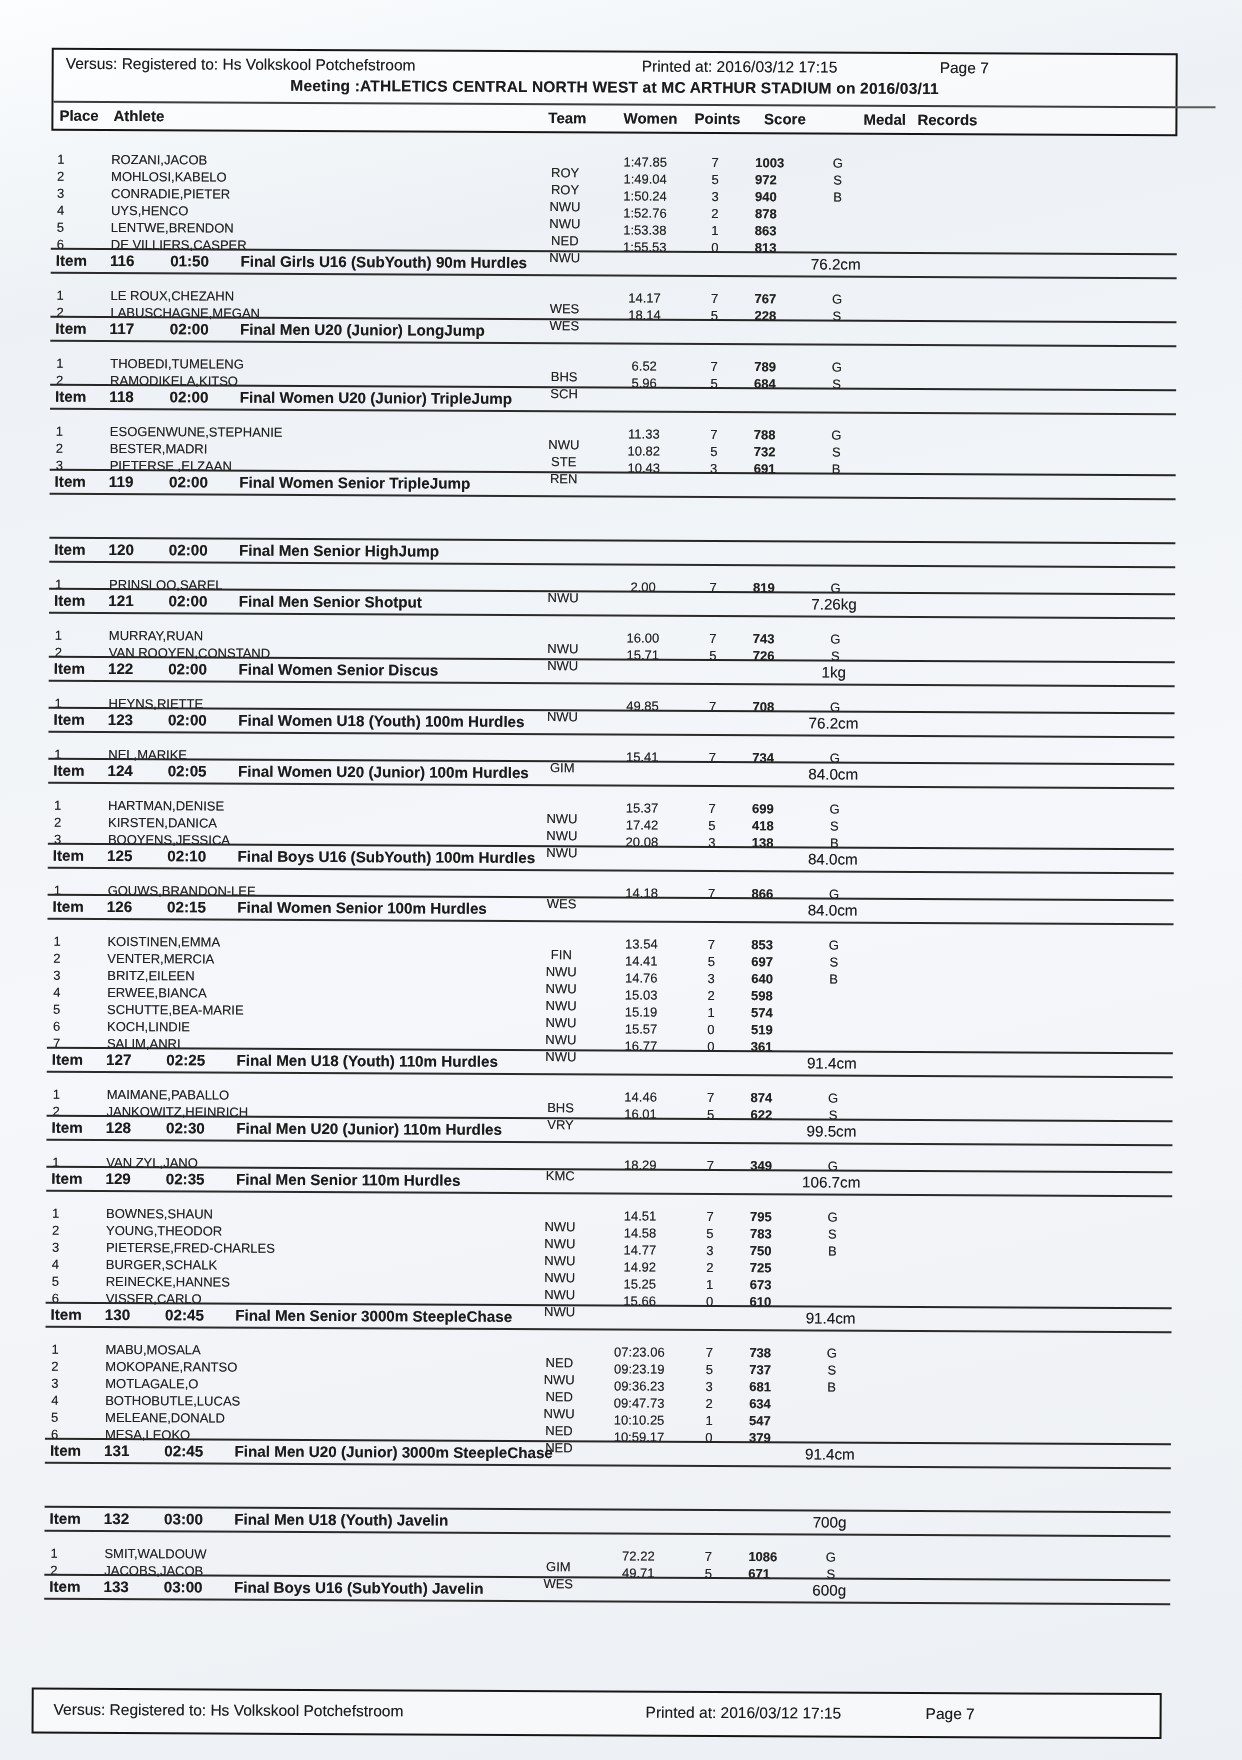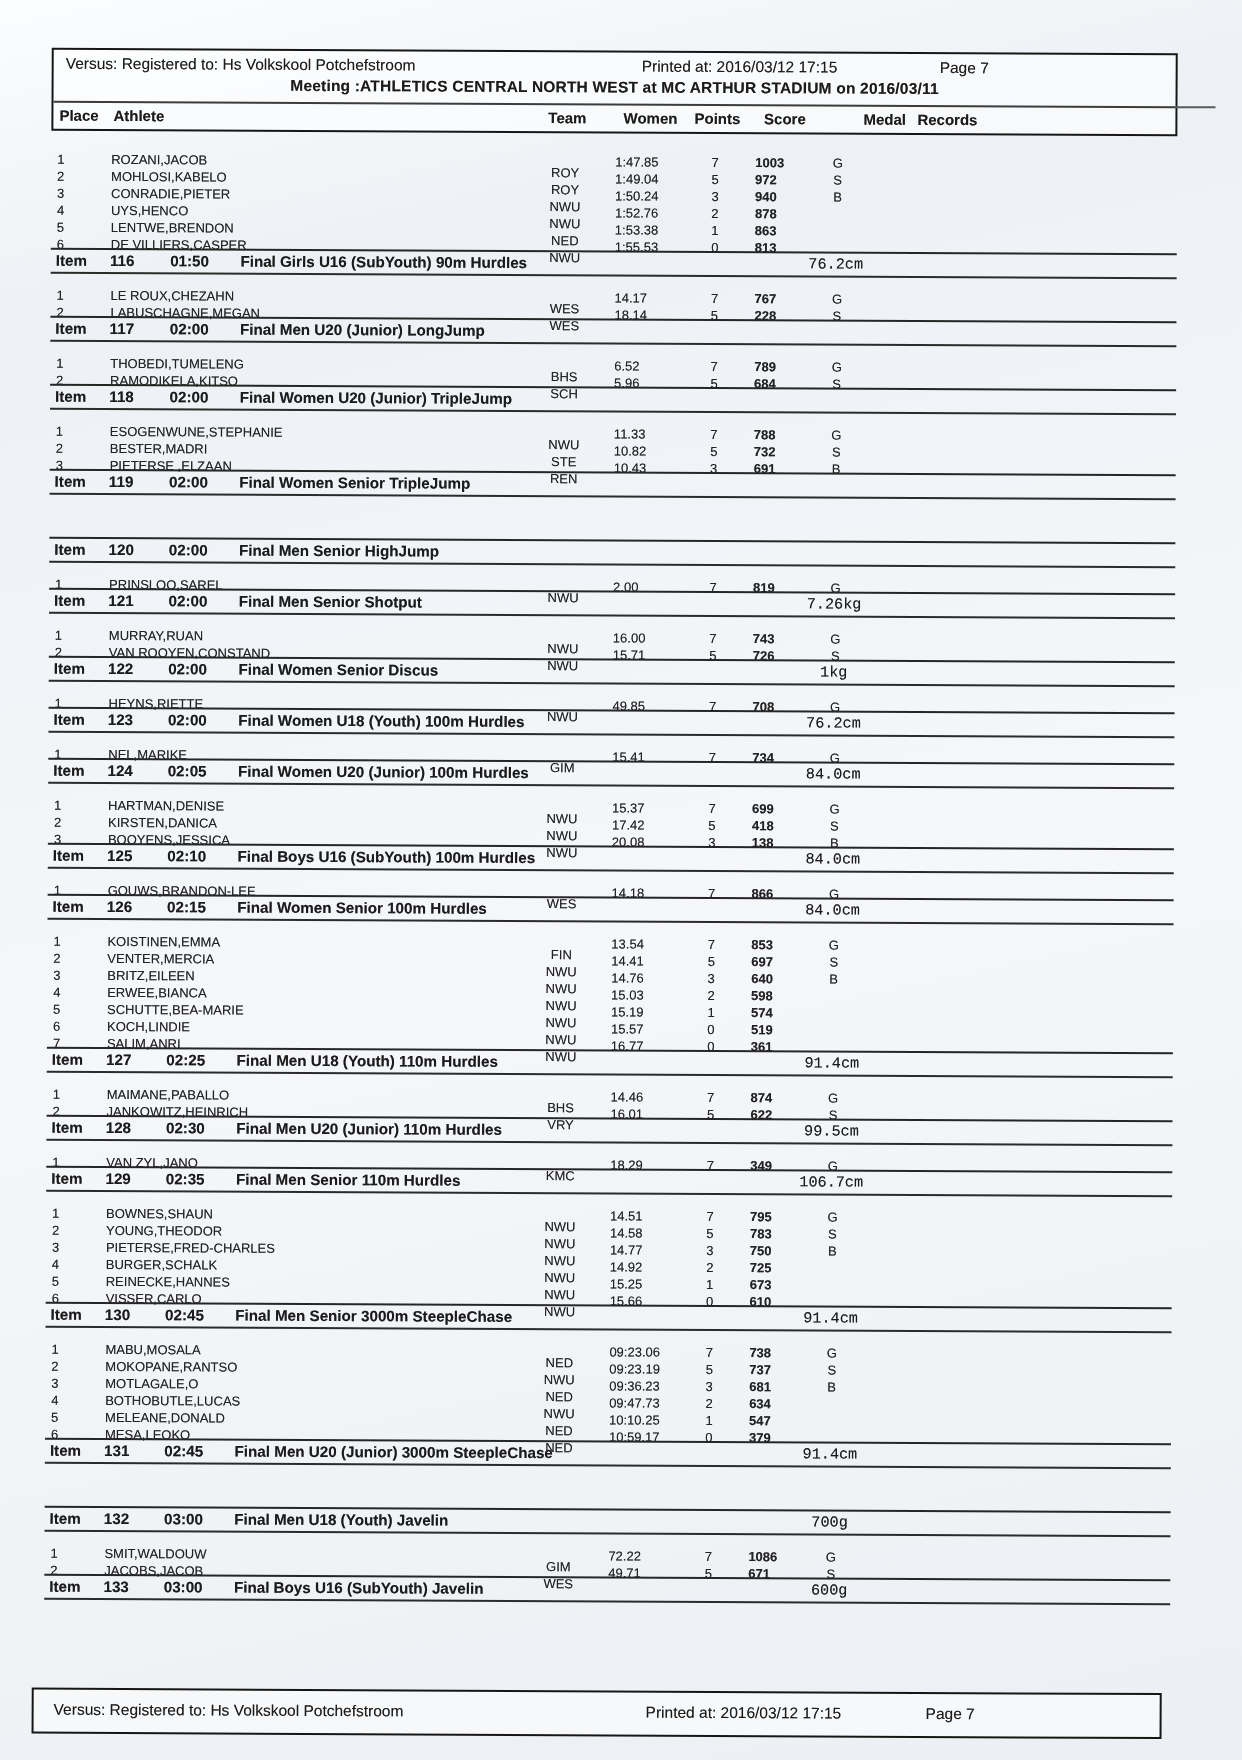--- a/index.html
+++ b/index.html
@@ -41,28 +41,28 @@
   .body{position:absolute;left:52px;top:138px;width:1126px;}
   .section{margin-bottom:5px;}
   .sec-header{
     position:relative;
     border-top:2.5px solid #262626;border-bottom:2.2px solid #2b2b2b;
     padding:2px 0 3px;font-weight:700;font-size:15.2px;
   }
   .sh-item{display:inline-block;width:50px;padding-left:5px;}
   .sh-num{display:inline-block;width:56px;}
   .sh-time{display:inline-block;width:66px;}
-  .sh-spec{position:absolute;left:700px;top:2px;width:170px;text-align:center;font-weight:400;font-family:Liberation Mono, monospace;}
+  .sh-spec{position:absolute;left:700px;top:2px;width:170px;text-align:center;font-weight:400;}
   .sec-rows{padding:2px 0 1px;}
   .sec-rows.empty{height:34px;}
   .row{display:grid;grid-template-columns:60px 404px 100px 60px 80px 55px 55px 1fr;
     height:17px;align-items:center;font-size:13px;color:#222;}
   .c.place{padding-left:6px;}
   .c.team{text-align:center;margin-top:23px;}
-  .c.perf{text-align:left;}
+  .c.perf{text-align:center;}
   .c.points{text-align:center;}
   .c.score{text-align:left;font-weight:bold;}
   .c.medal{text-align:center;}
 
   
   .footer-box{
     position:absolute;left:40px;top:1688px;width:1130px;height:46px;
     box-sizing:border-box;border:2.5px solid #161616;
     background:rgba(255,255,255,0.5);font-size:15.5px;
   }
@@ -680,21 +680,21 @@
       <span class="sh-num txt">130</span>
       <span class="sh-time txt">02:45</span>
       <span class="sh-title txt">Final Men Senior 3000m SteepleChase</span>
       <span class="sh-spec txt">91.4cm</span>
     </div>
     <div class="sec-rows">
   <div class="row">
     <span class="c place txt">1</span>
     <span class="c athlete txt">MABU,MOSALA</span>
     <span class="c team txt">NED</span>
-    <span class="c perf txt">09:23.06</span>
+    <span class="c perf txt">07:23.06</span>
     <span class="c points txt">7</span>
     <span class="c score txt">738</span>
     <span class="c medal txt">G</span>
     <span class="c records txt"></span>
   </div>
 
   <div class="row">
     <span class="c place txt">2</span>
     <span class="c athlete txt">MOKOPANE,RANTSO</span>
     <span class="c team txt">NWU</span>

